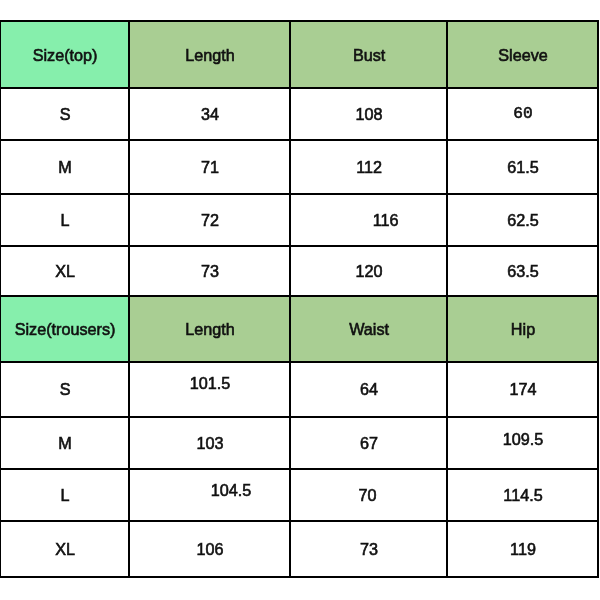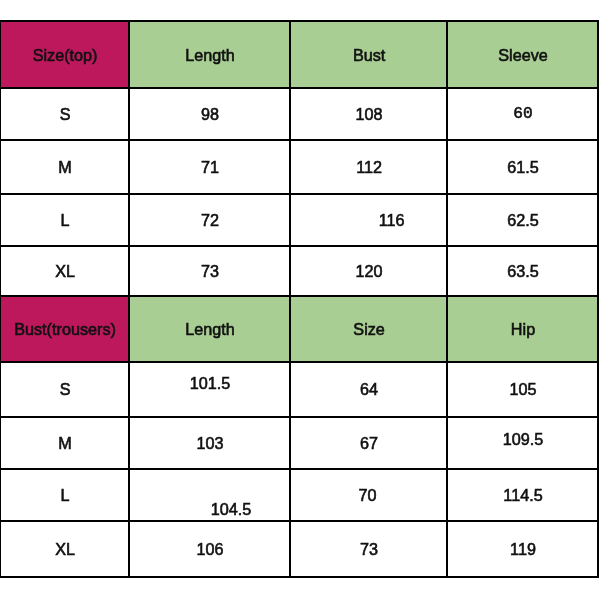--- a/index.html
+++ b/index.html
@@ -5,21 +5,21 @@
 <style>
   html,body{margin:0;padding:0;}
   body{width:600px;height:600px;background:#ffffff;overflow:hidden;
        font-family:"Liberation Sans",sans-serif;}
   #chart{position:absolute;left:0;top:0;width:600px;height:600px;}
   .row{position:absolute;left:0;top:0;width:600px;z-index:1;}
   .cell{position:absolute;display:flex;align-items:center;justify-content:center;
         box-sizing:border-box;background:#ffffff;
         font-size:16.2px;color:#111111;-webkit-font-smoothing:antialiased;
         -webkit-text-stroke:0.6px #111111;}
-  .cell.hdr-size{background:#be185d;}
+  .cell.hdr-size{background:#86efac;}
   .cell.hdr-measure{background:#a9ce93;}
   .cell>span{display:block;line-height:1;position:relative;top:0.2px;left:0.8px;
              transform:translateZ(0);}
   .cell[data-col="0"]{left:-0.1px;width:128.7px;}
   .cell[data-col="1"]{left:128.6px;width:161.2px;text-align:right;}
   .cell[data-col="2"]{left:289.8px;width:157.0px;}
   .cell[data-col="3"]{left:446.8px;width:150.8px;}
   .row[data-row="0"] .cell{top:21.4px;height:67.0px;}
   .row[data-row="1"] .cell{top:88.4px;height:52.0px;}
   .row[data-row="2"] .cell{top:140.4px;height:54.0px;}
@@ -68,21 +68,21 @@
       </div>
       <div class="cell hdr hdr-measure" data-col="3" style="left: 446.8px; top: 21.4px; width: 150.8px; height: 67px;">
         <span>Sleeve</span>
       </div>
     </div>
     <div class="row" data-row="1" style="top: 0px;">
       <div class="cell" data-col="0" style="left: -0.1px; top: 88.4px; width: 128.7px; height: 52px;">
         <span>S</span>
       </div>
       <div class="cell" data-col="1" style="left: 128.6px; top: 88.4px; width: 161.2px; height: 52px;">
-        <span>98</span>
+        <span>34</span>
       </div>
       <div class="cell" data-col="2" style="left: 289.8px; top: 88.4px; width: 157px; height: 52px;">
         <span>108</span>
       </div>
       <div class="cell" data-col="3" style="left: 446.8px; top: 88.4px; width: 150.8px; height: 52px; font-family: Liberation Mono, monospace;">
         <span>60</span>
       </div>
     </div>
     <div class="row" data-row="2" style="top: 0px;">
       <div class="cell" data-col="0" style="left: -0.1px; top: 140.4px; width: 128.7px; height: 54px;">
@@ -98,21 +98,21 @@
         <span>61.5</span>
       </div>
     </div>
     <div class="row" data-row="3" style="top: 0px;">
       <div class="cell" data-col="0" style="left: -0.1px; top: 194.4px; width: 128.7px; height: 51.1px;">
         <span>L</span>
       </div>
       <div class="cell" data-col="1" style="left: 128.6px; top: 194.4px; width: 161.2px; height: 51.1px;">
         <span>72</span>
       </div>
-      <div class="cell" data-col="2" style="left: 289.8px; top: 194.4px; width: 190px; height: 51.1px; margin-left: 6px;">
+      <div class="cell" data-col="2" style="left: 289.8px; top: 194.4px; width: 190px; height: 51.1px;">
         <span>116</span>
       </div>
       <div class="cell" data-col="3" style="left: 446.8px; top: 194.4px; width: 150.8px; height: 51.1px;">
         <span>62.5</span>
       </div>
     </div>
     <div class="row" data-row="4" style="top: 0px;">
       <div class="cell" data-col="0" style="left: -0.1px; top: 245.5px; width: 128.7px; height: 50.9px;">
         <span>XL</span>
       </div>
@@ -122,65 +122,65 @@
       <div class="cell" data-col="2" style="left: 289.8px; top: 245.5px; width: 157px; height: 50.9px; justify-content: center;">
         <span>120</span>
       </div>
       <div class="cell" data-col="3" style="left: 446.8px; top: 245.5px; width: 150.8px; height: 50.9px;">
         <span>63.5</span>
       </div>
     </div>
 
     <div class="row" data-row="5" style="top: 0px;">
       <div class="cell hdr hdr-size" data-col="0" style="left: -0.1px; top: 296.4px; width: 128.7px; height: 65.1px;">
-        <span>Bust(trousers)</span>
+        <span>Size(trousers)</span>
       </div>
       <div class="cell hdr hdr-measure" data-col="1" style="left: 128.6px; top: 296.4px; width: 161.2px; height: 65.1px;">
         <span>Length</span>
       </div>
       <div class="cell hdr hdr-measure" data-col="2" style="left: 289.8px; top: 296.4px; width: 157px; height: 65.1px;">
-        <span>Size</span>
+        <span>Waist</span>
       </div>
       <div class="cell hdr hdr-measure" data-col="3" style="left: 446.8px; top: 296.4px; width: 150.8px; height: 65.1px;">
         <span>Hip</span>
       </div>
     </div>
     <div class="row" data-row="6" style="top: 0px;">
       <div class="cell" data-col="0" style="left: -0.1px; top: 361.5px; width: 128.7px; height: 55.1px;">
         <span>S</span>
       </div>
       <div class="cell" data-col="1" style="left: 128.6px; top: 361.5px; width: 161.2px; height: 43px;">
         <span>101.5</span>
       </div>
       <div class="cell" data-col="2" style="left: 289.8px; top: 361.5px; width: 157px; height: 55.1px;">
         <span>64</span>
       </div>
       <div class="cell" data-col="3" style="left: 446.8px; top: 361.5px; width: 150.8px; height: 55.1px;">
-        <span>105</span>
+        <span>174</span>
       </div>
     </div>
     <div class="row" data-row="7" style="top: 0px;">
       <div class="cell" data-col="0" style="left: -0.1px; top: 416.6px; width: 128.7px; height: 52px;">
         <span>M</span>
       </div>
       <div class="cell" data-col="1" style="left: 128.6px; top: 416.6px; width: 161.2px; height: 52px;">
         <span>103</span>
       </div>
       <div class="cell" data-col="2" style="left: 289.8px; top: 416.6px; width: 157px; height: 52px;">
         <span>67</span>
       </div>
       <div class="cell" data-col="3" style="left: 446.8px; top: 416.6px; width: 150.8px; height: 44px;">
         <span>109.5</span>
       </div>
     </div>
     <div class="row" data-row="8" style="top: 0px;">
       <div class="cell" data-col="0" style="left: -0.1px; top: 468.6px; width: 128.7px; height: 52px;">
         <span>L</span>
       </div>
-      <div class="cell" data-col="1" style="left: 128.6px; top: 483px; width: 161.2px; height: 52px; padding-left: 42px;">
+      <div class="cell" data-col="1" style="left: 128.6px; top: 464px; width: 161.2px; height: 52px; padding-left: 42px;">
         <span>104.5</span>
       </div>
       <div class="cell" data-col="2" style="left: 289.8px; top: 468.6px; width: 154px; height: 52px;">
         <span>70</span>
       </div>
       <div class="cell" data-col="3" style="left: 446.8px; top: 468.6px; width: 150.8px; height: 52px;">
         <span>114.5</span>
       </div>
     </div>
     <div class="row" data-row="9" style="top: 0px;">

